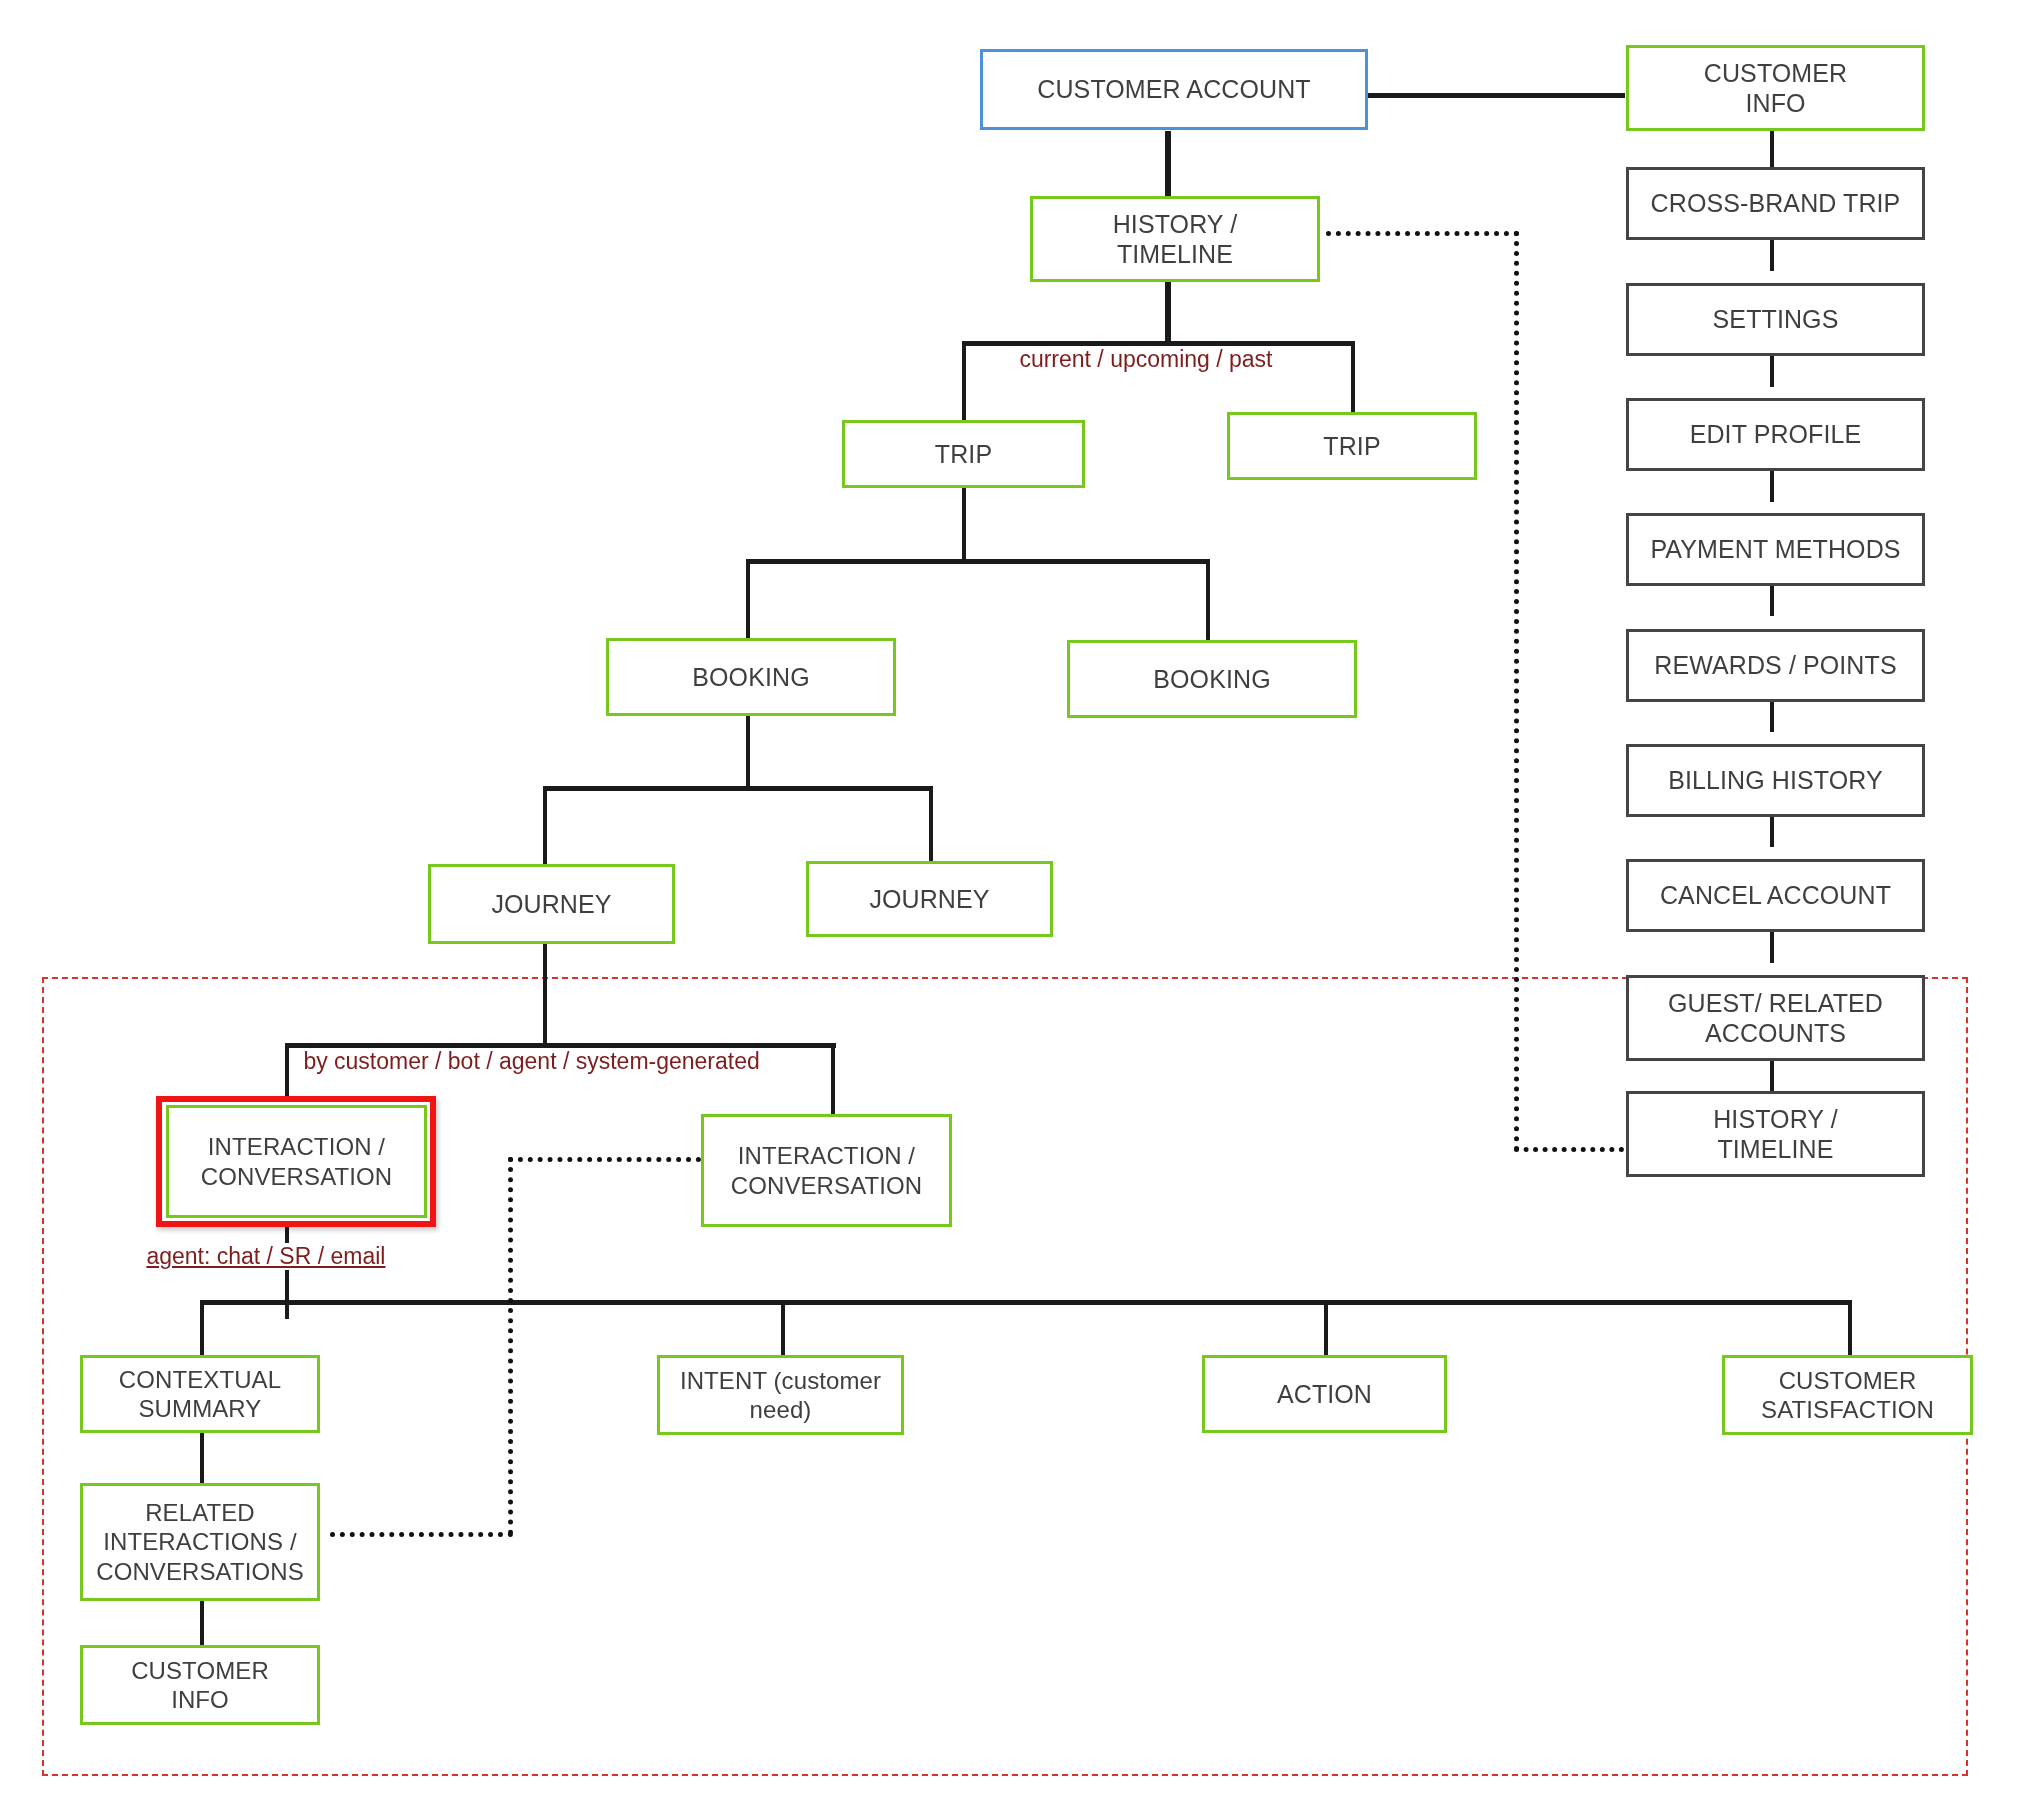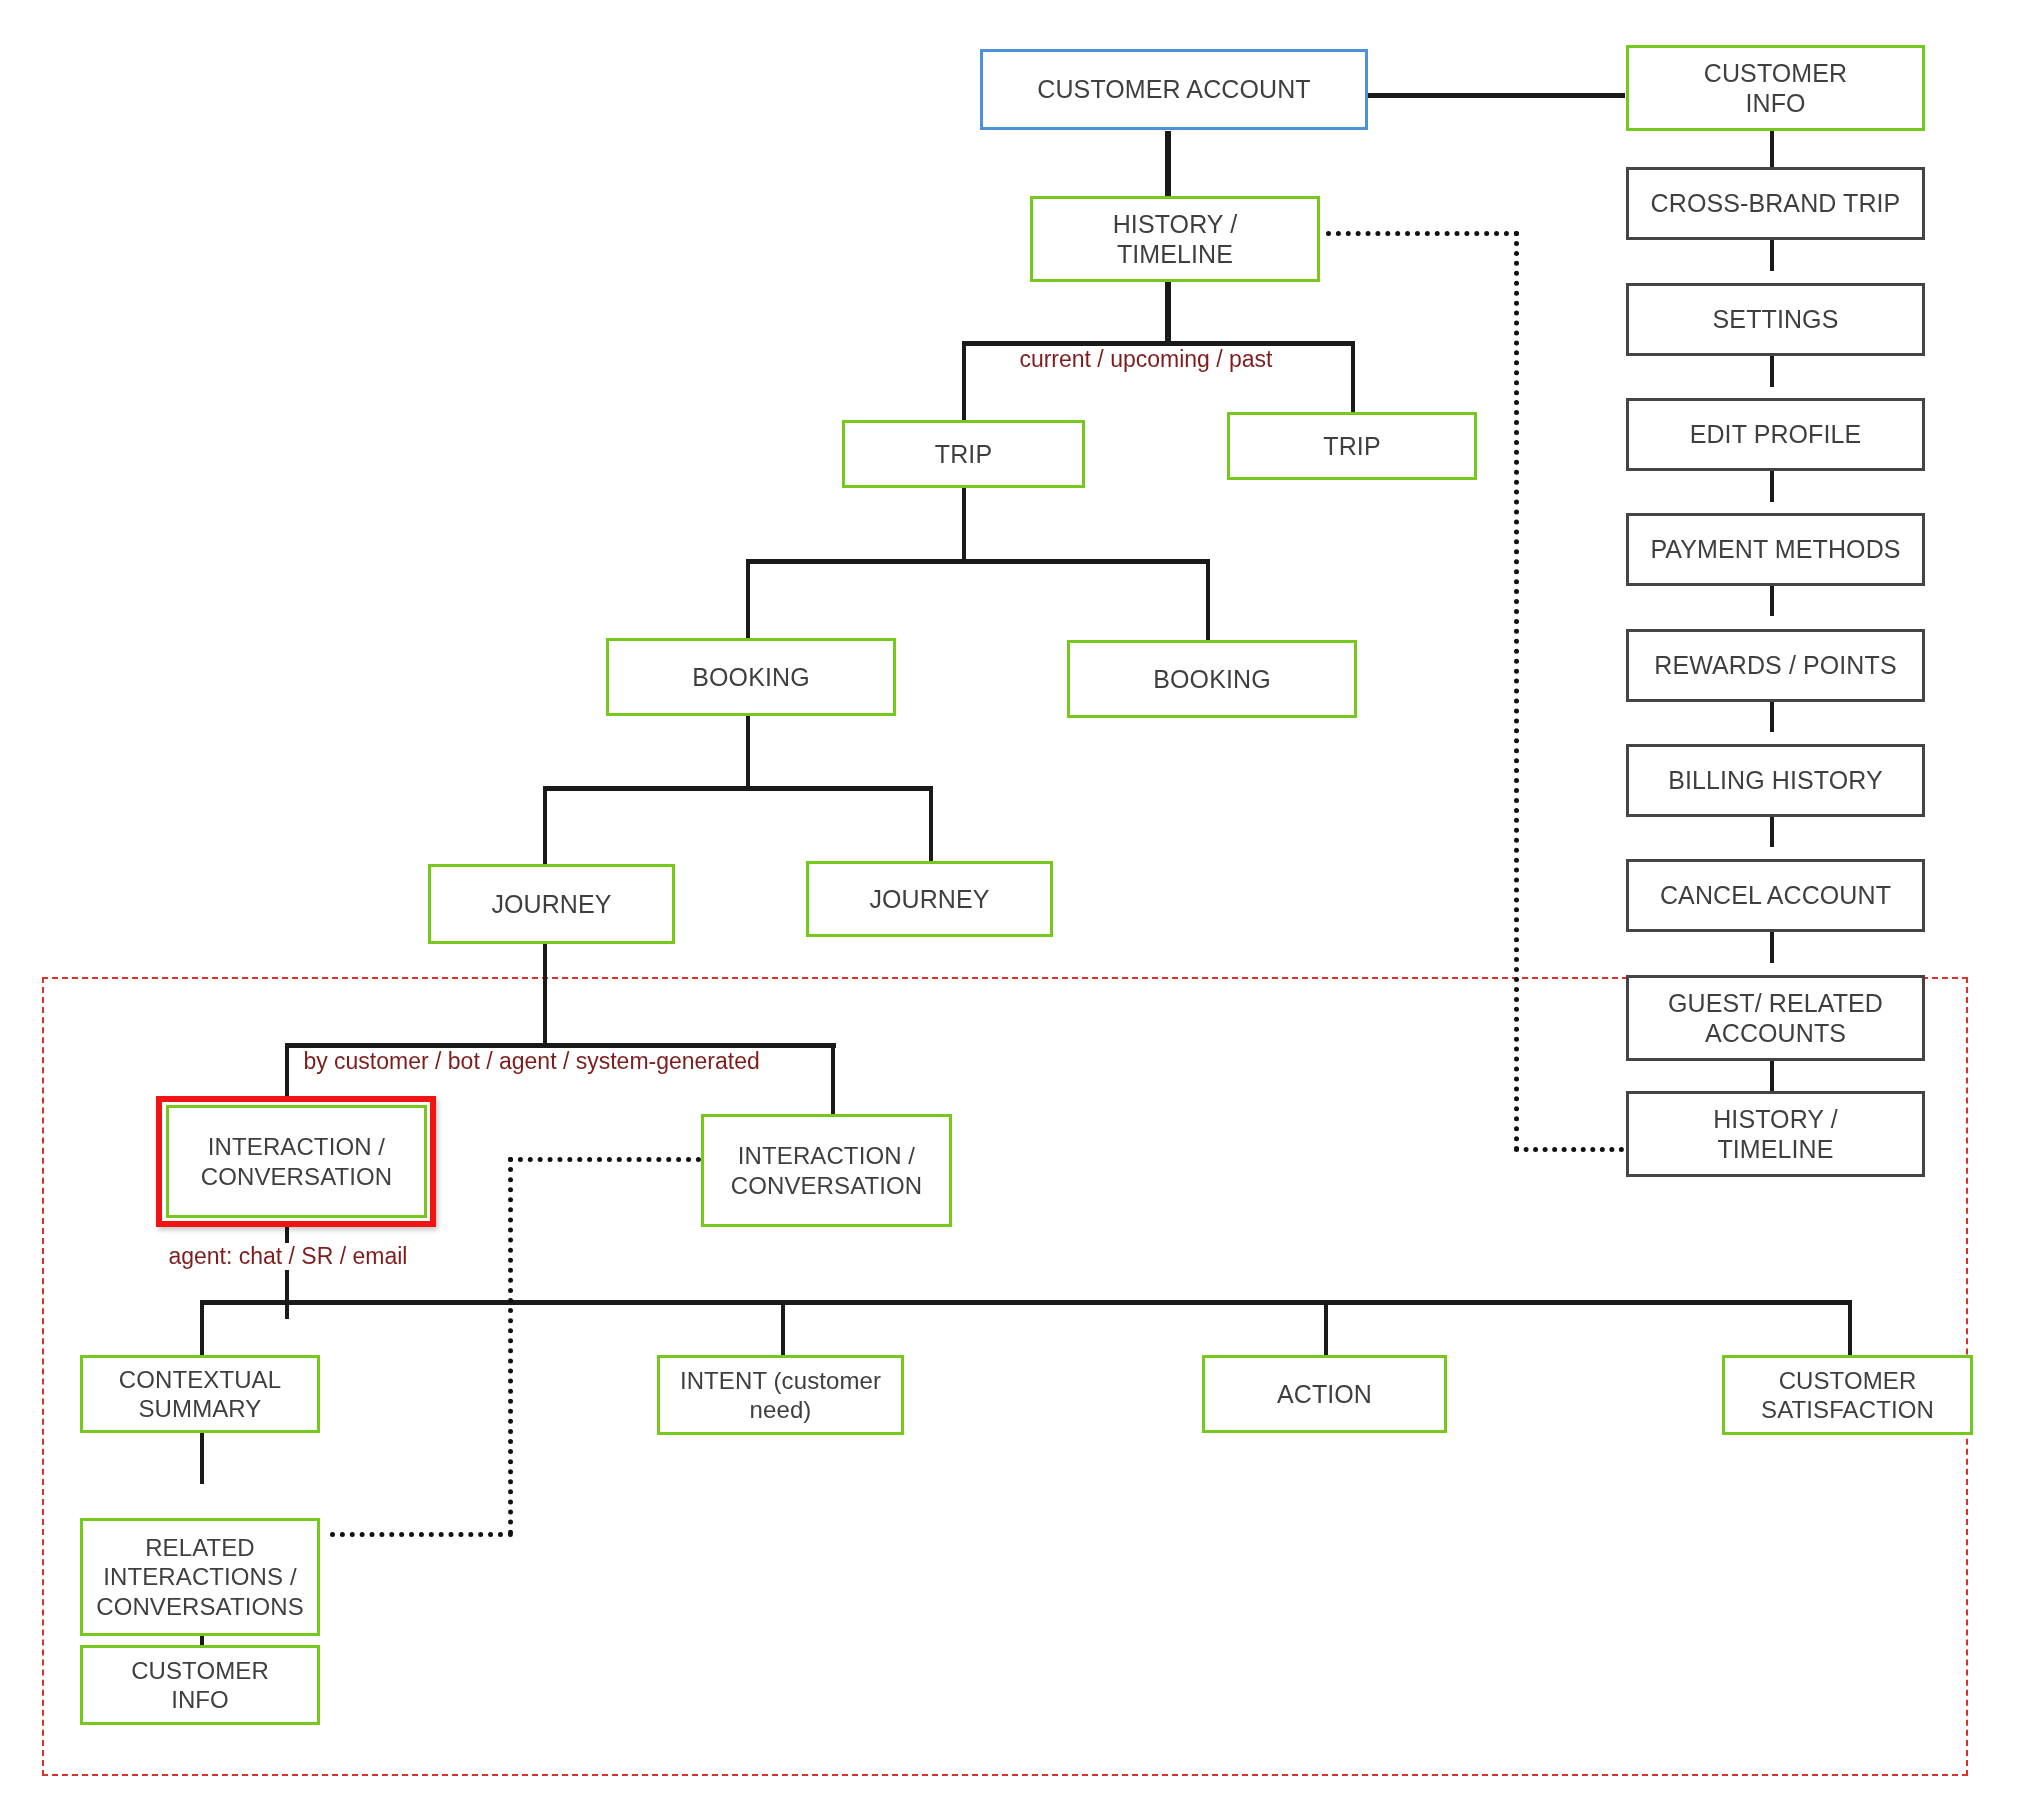--- a/index.html
+++ b/index.html
@@ -124,21 +124,21 @@
   <div class="dot-h" style="left:1514px;top:1147px;width:110px;"></div>
 
   <div class="dot-h" style="left:508px;top:1157px;width:203px;"></div>
   <div class="dot-v" style="left:508px;top:1157px;height:378px;"></div>
   <div class="dot-h" style="left:330px;top:1532px;width:183px;"></div>
 
   <div class="edge-label" style="left:1015px;top:346px;">current / upcoming / past</div>
 
   <div class="edge-label" style="left:299px;top:1048px;">by customer / bot / agent / system-generated</div>
 
-  <div class="edge-label" style="left:164px;top:1243px;">agent: chat / SR / email</div>
+  <div class="edge-label" style="left:142px;top:1243px;text-decoration:underline;">agent: chat / SR / email</div>
 
   <div class="hl-red" style="left:156px;top:1096px;width:280px;height:131px;"></div>
 
   <div class="node n-blue fz-1" style="left:980px;top:49px;width:388px;height:81px;">
     <span class="lbl">CUSTOMER ACCOUNT</span>
   </div>
 
   <div class="node n-green fz-1" style="left:1626px;top:45px;width:299px;height:86px;white-space:pre-line;">
     <span class="lbl">CUSTOMER
 INFO</span>
@@ -181,21 +181,21 @@
   <div class="node n-green fz-2" style="left:701px;top:1114px;width:251px;height:113px;white-space:pre-line;">
     <span class="lbl">INTERACTION /
 CONVERSATION</span>
   </div>
 
   <div class="node n-green fz-2" style="left:80px;top:1355px;width:240px;height:78px;white-space:pre-line;">
     <span class="lbl">CONTEXTUAL
 SUMMARY</span>
   </div>
 
-  <div class="node n-green fz-2" style="left:80px;top:1518px;width:240px;height:118px;white-space:pre-line;">
+  <div class="node n-green fz-2" style="left:80px;top:1483px;width:240px;height:118px;white-space:pre-line;">
     <span class="lbl">RELATED
 INTERACTIONS /
 CONVERSATIONS</span>
   </div>
 
   <div class="node n-green fz-2" style="left:80px;top:1645px;width:240px;height:80px;white-space:pre-line;">
     <span class="lbl">CUSTOMER
 INFO</span>
   </div>
 

